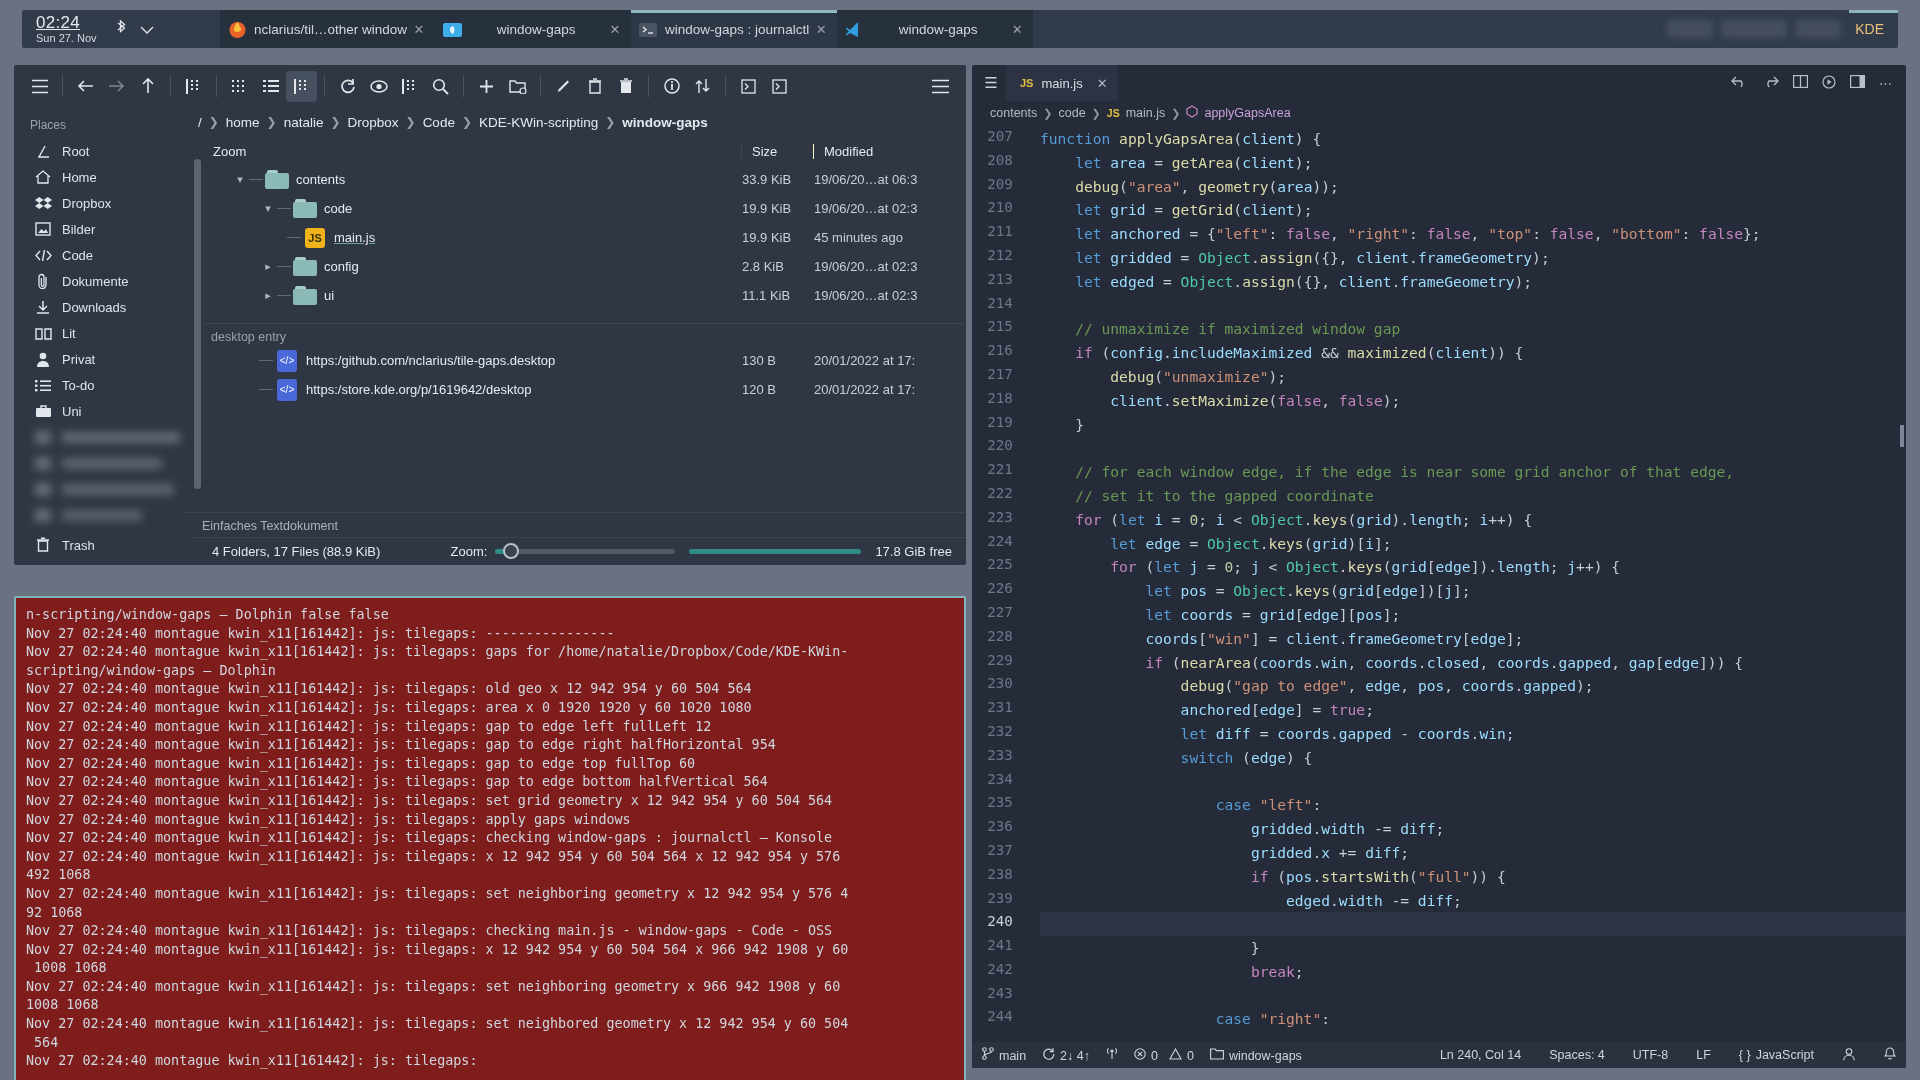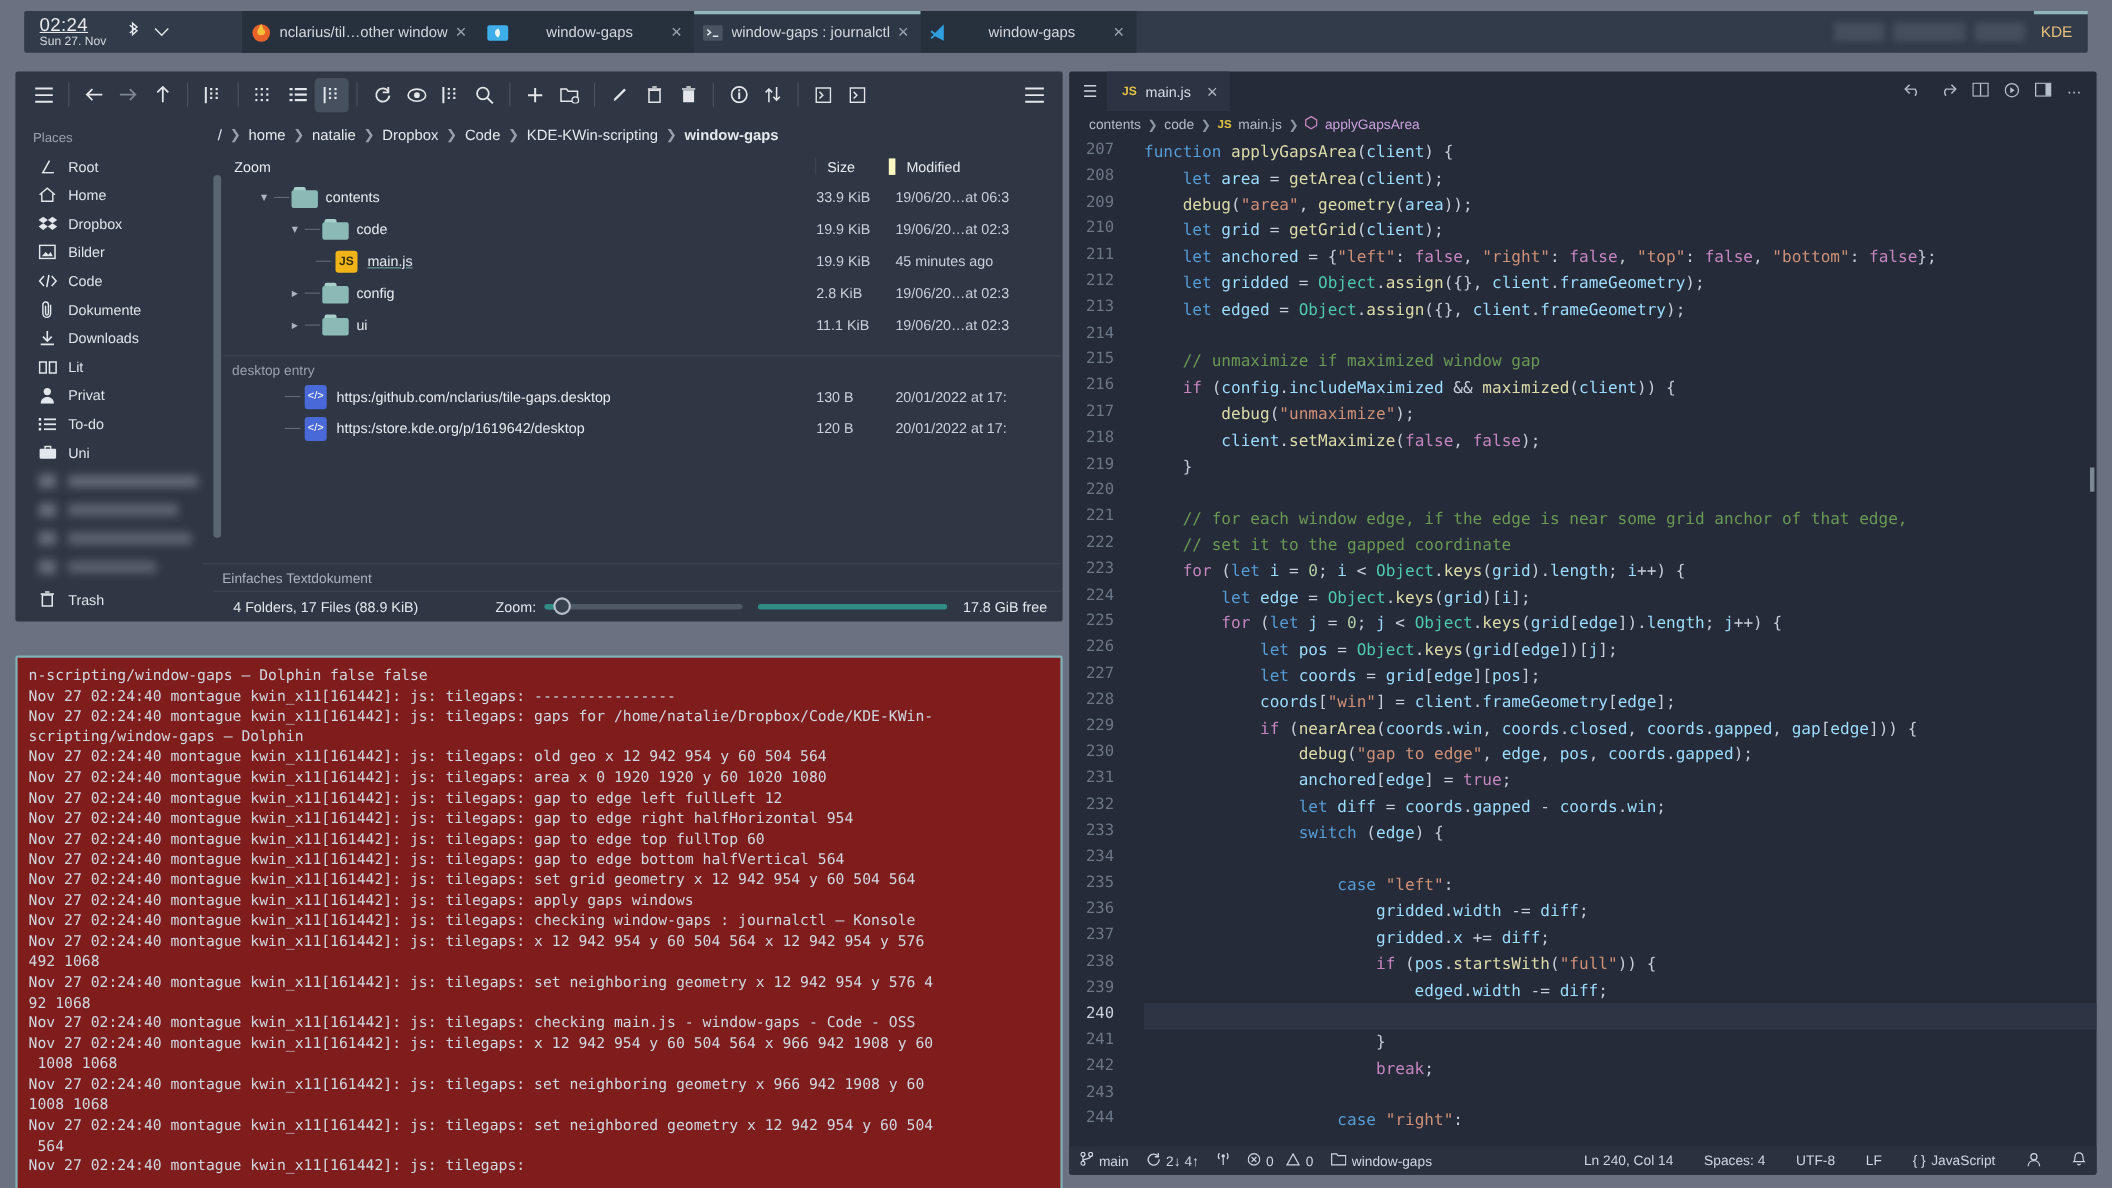--- a/index.html
+++ b/index.html
@@ -63,21 +63,21 @@
   .crumbs .sep { color:#96a0ad; font-size:12px;}
   .crumbs .cur { font-weight:bold; }
   .filewrap { flex:1; display:flex; min-height:0; margin-left:8px; }
   .vscroll { width:11px; padding-top:22px;}
   .vscroll .th { width:7px; margin-left:2px; height:330px; background:#5a6personally;}
   .flist { flex:1; border-left:1px solid #3b4personally; display:flex; flex-direction:column; min-width:0;}
   .fhead { display:flex; height:28px; align-items:center; color:#e6eaf0; font-size:13px;
            border-bottom:1px solid #3c4personally; }
   .fhead div { padding-left:10px; }
   .col-name{ flex:1; border-right:1px solid #3c4551;}
-  .col-size{ width:72px; text-align:left; border-right:6px solid #fef9c3;}
+  .col-size{ width:72px; text-align:left; border-right:1px solid #fef9c3;}
   .col-mod { width:150px; }
   .grouplbl { color:#98a1ae; font-size:12.5px; padding:6px 0 2px 8px;}
   .frow { display:flex; align-items:center; height:29px; font-size:13px; color:#e7ebf1;}
   .frow .nm { flex:1; display:flex; align-items:center; min-width:0;}
   .frow .sz { width:72px; color:#c9cfd8; }
   .frow .md { width:150px; color:#c9cfd8; }
   .ind { width:28px; height:29px; position:relative; }
   .ind.line::before{content:"";position:absolute;left:14px;top:0;bottom:0;width:1px;background:#5e6personally;}
   .arrow{ width:18px; color:#aeb6c2; font-size:11px; display:flex;align-items:center;justify-content:center;}
   .elbow{ width:14px; height:1px; background:#606a78;}

